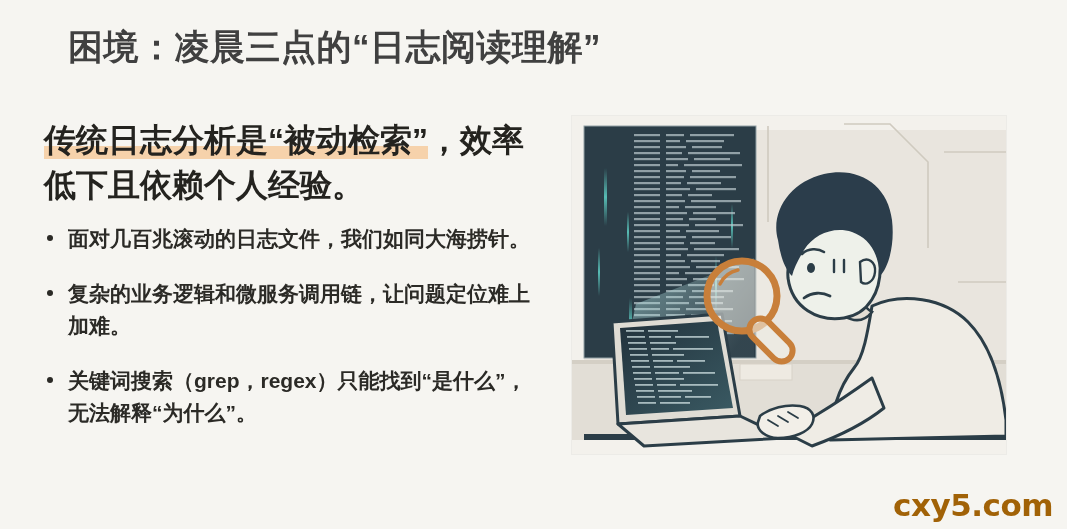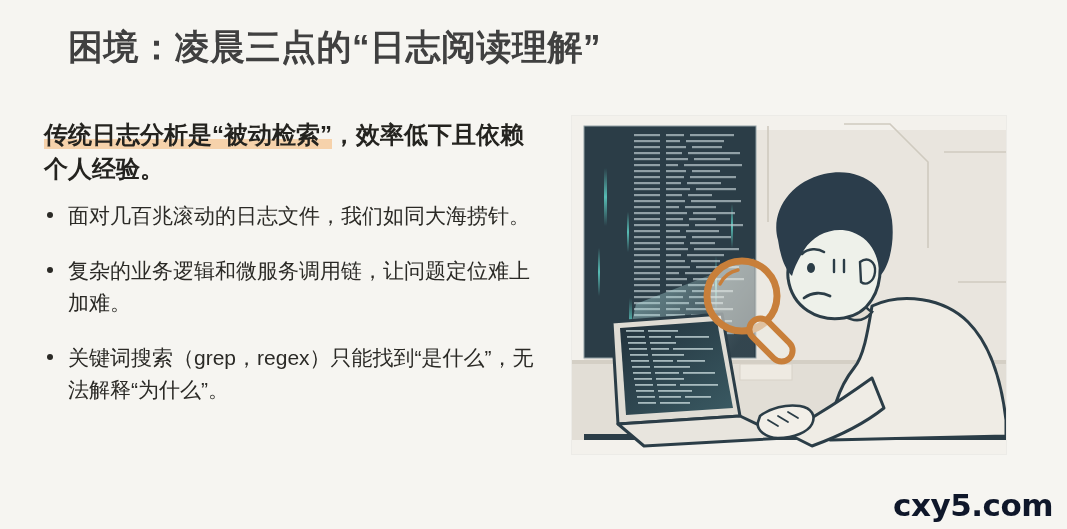--- a/index.html
+++ b/index.html
@@ -37,35 +37,36 @@
 
   
   .text-col {
     position: absolute;
     left: 44px;
     top: 118px;
     width: 500px;
   }
 
   .lede {
-    font-size: 24px;
+    font-size: 32px;
     font-weight: bold;
     color: #24231f;
     line-height: 1.42;
     margin: 0 0 14px 0;
   }
   .lede .hl {
     background: linear-gradient(to top, #f6d2ab 0%, #f6d2ab 36%, rgba(246,210,171,0) 36%);
     padding-bottom: 1px;
   }
 
   .bullets {
     list-style: none;
     margin: 0;
     padding: 0;
+    font-weight: bold;
   }
   .bullet {
     position: relative;
     padding-left: 24px;
     margin-bottom: 23px;
     font-size: 21px;
     line-height: 1.52;
     color: #2b2a26;
   }
   .bullet:last-child { margin-bottom: 0; }
@@ -92,21 +93,21 @@
   }
   .illo svg { display: block; }
 
   
   .watermark {
     position: absolute;
     right: 14px;
     bottom: 6px;
     font-size: 31px;
     font-weight: bold;
-    color: #0f172a;
+    color: #a16207;
     letter-spacing: -0.5px;
     font-family: "DejaVu Sans", sans-serif;
     margin-left: 37px;
   }
 </style>
 </head>
 <body>
 
 <div class="slide">
 

